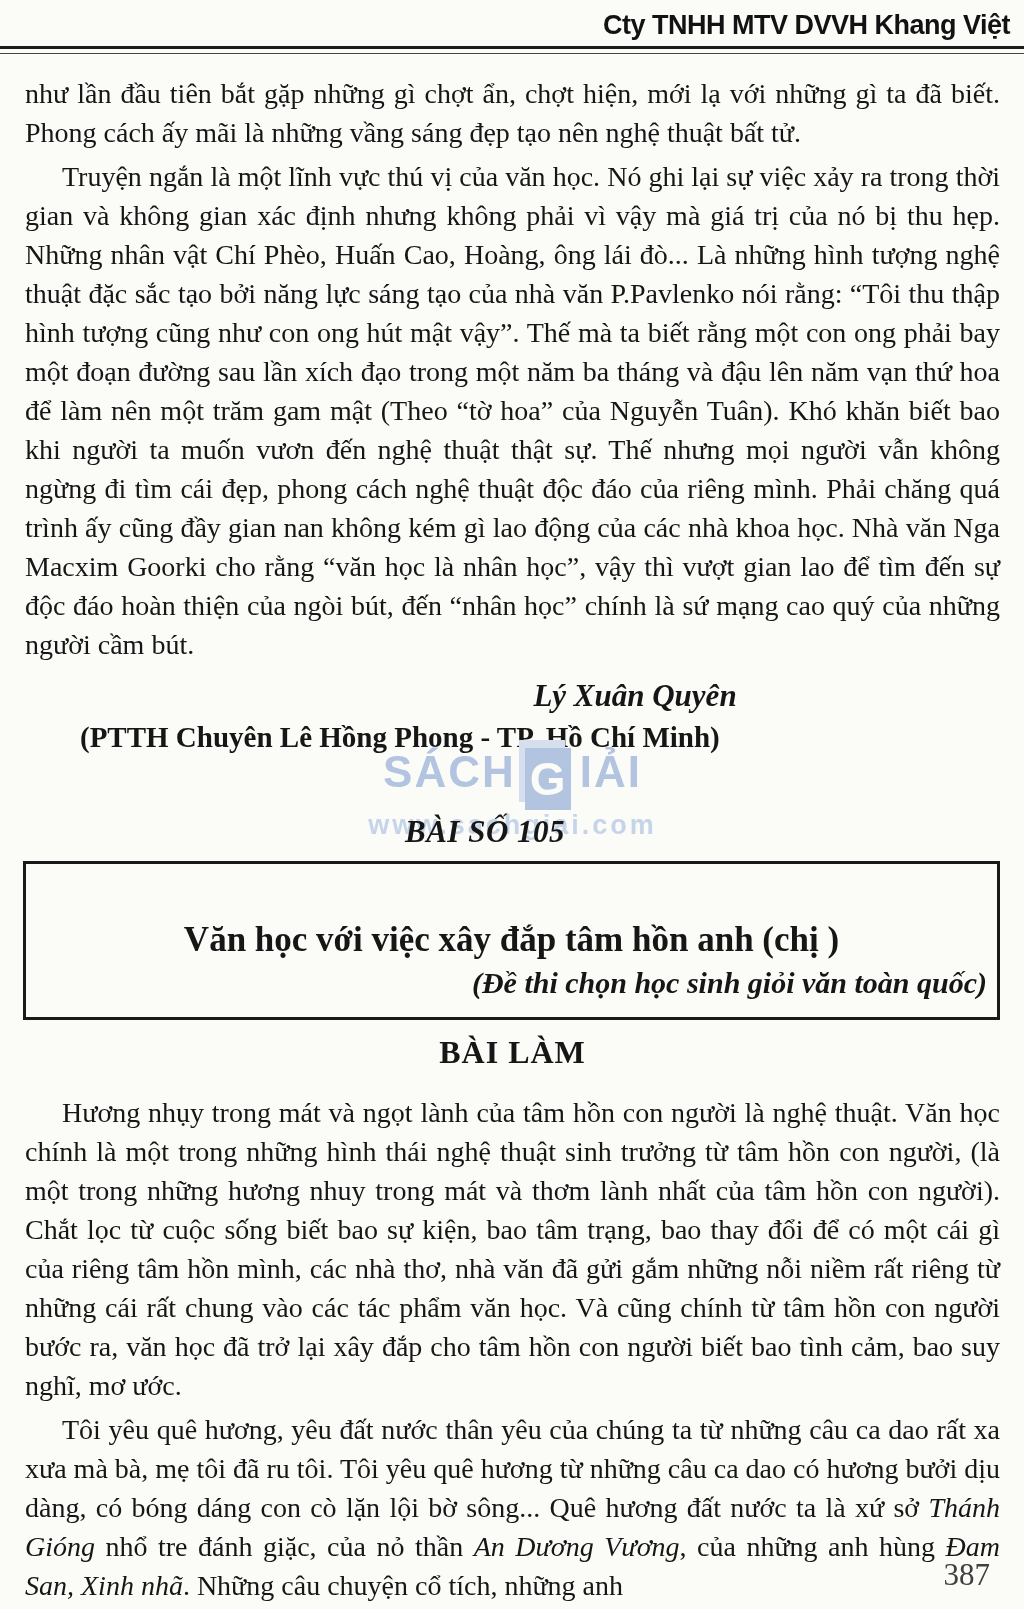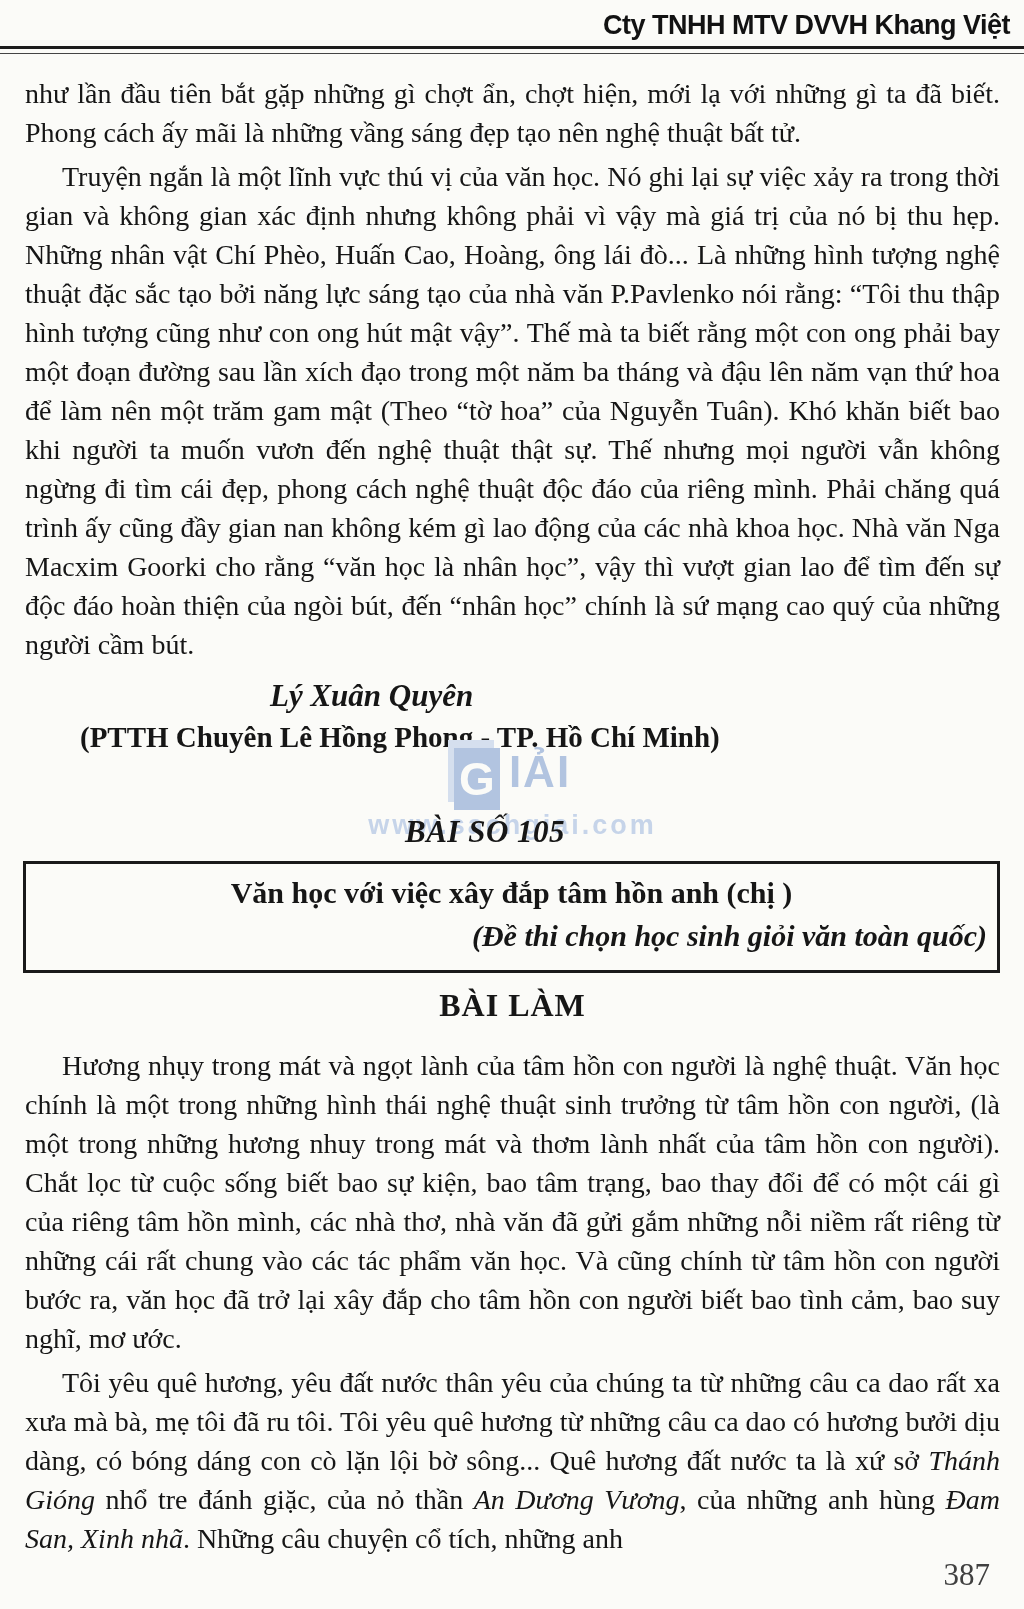--- a/index.html
+++ b/index.html
@@ -43,20 +43,21 @@
     line-height:39px;
     text-align:justify;
     text-justify:inter-word;
   }
   .content p.indent{ text-indent:37px; }
   .content p i{ font-style:italic; }
   
   .mid{ position:relative; }
   .sig-author{
     margin-top:12px;
+    text-align:center;
     padding-left:245px;
     font-size:31px;
     font-weight:bold;
     font-style:italic;
     line-height:40px;
   }
   .sig-school{
     padding-left:55px;
     font-size:29px;
     font-weight:bold;
@@ -78,23 +79,24 @@
     margin-left:-2px;
     margin-right:0;
     border:3px solid #1a1a1a;
     padding:8px 10px 12px 10px;
     position:relative;
     z-index:2;
     background:transparent;
   }
   .title-main{
     text-align:center;
-    font-size:30px;
+    font-size:35px;
     font-weight:bold;
     line-height:42px;
+    margin-top:47px;
   }
   .title-sub{
     text-align:right;
     font-size:30px;
     font-weight:bold;
     font-style:italic;
     line-height:44px;
   }
   .section-heading{
     margin-top:14px;
@@ -162,20 +164,21 @@
 
   <div class="content">
 
     <p><span>như lần đầu tiên bắt gặp những gì chợt ẩn, chợt hiện, mới lạ với những gì ta đã biết. Phong cách ấy mãi là những vầng sáng đẹp tạo nên nghệ thuật bất tử.</span></p>
     <p class="indent"><span>Truyện ngắn là một lĩnh vực thú vị của văn học. Nó ghi lại sự việc xảy ra trong thời gian và không gian xác định nhưng không phải vì vậy mà giá trị của nó bị thu hẹp. Những nhân vật Chí Phèo, Huấn Cao, Hoàng, ông lái đò... Là những hình tượng nghệ thuật đặc sắc tạo bởi năng lực sáng tạo của nhà văn P.Pavlenko nói rằng: “Tôi thu thập hình tượng cũng như con ong hút mật vậy”. Thế mà ta biết rằng một con ong phải bay một đoạn đường sau lần xích đạo trong một năm ba tháng và đậu lên năm vạn thứ hoa để làm nên một trăm gam mật (Theo “tờ hoa” của Nguyễn Tuân). Khó khăn biết bao khi người ta muốn vươn đến nghệ thuật thật sự. Thế nhưng mọi người vẫn không ngừng đi tìm cái đẹp, phong cách nghệ thuật độc đáo của riêng mình. Phải chăng quá trình ấy cũng đầy gian nan không kém gì lao động của các nhà khoa học. Nhà văn Nga Macxim Goorki cho rằng “văn học là nhân học”, vậy thì vượt gian lao để tìm đến sự độc đáo hoàn thiện của ngòi bút, đến “nhân học” chính là sứ mạng cao quý của những người cầm bút.</span></p>
 
     <div class="mid">
 
       <div class="watermark">
         <div class="wm-row">
+          <span class="wm-word">SÁCH</span>
           <span class="wm-gbox">G</span>
           <span class="wm-word">IẢI</span>
         </div>
         <div class="wm-url">www.sachgiai.com</div>
       </div>
 
       <div class="sig-author">Lý Xuân Quyên</div>
       <div class="sig-school">(PTTH Chuyên Lê Hồng Phong - TP. Hồ Chí Minh)</div>
 
       <div class="lesson-number">BÀI SỐ 105</div>

